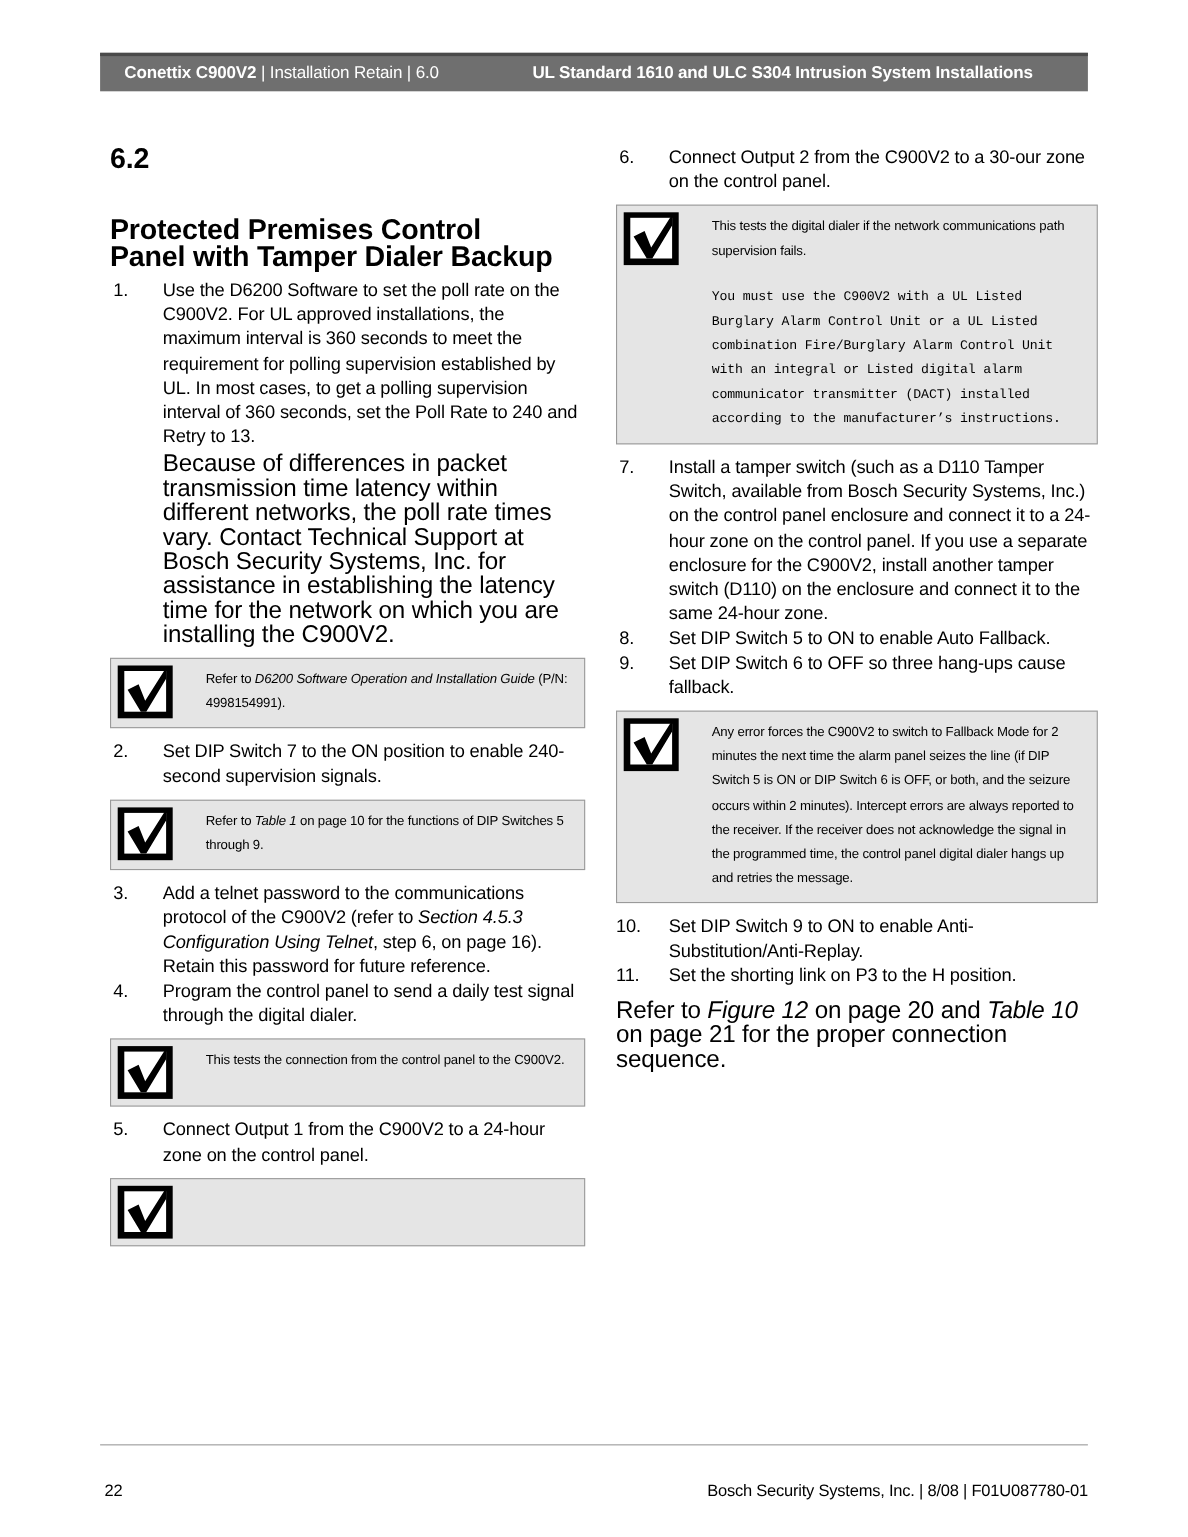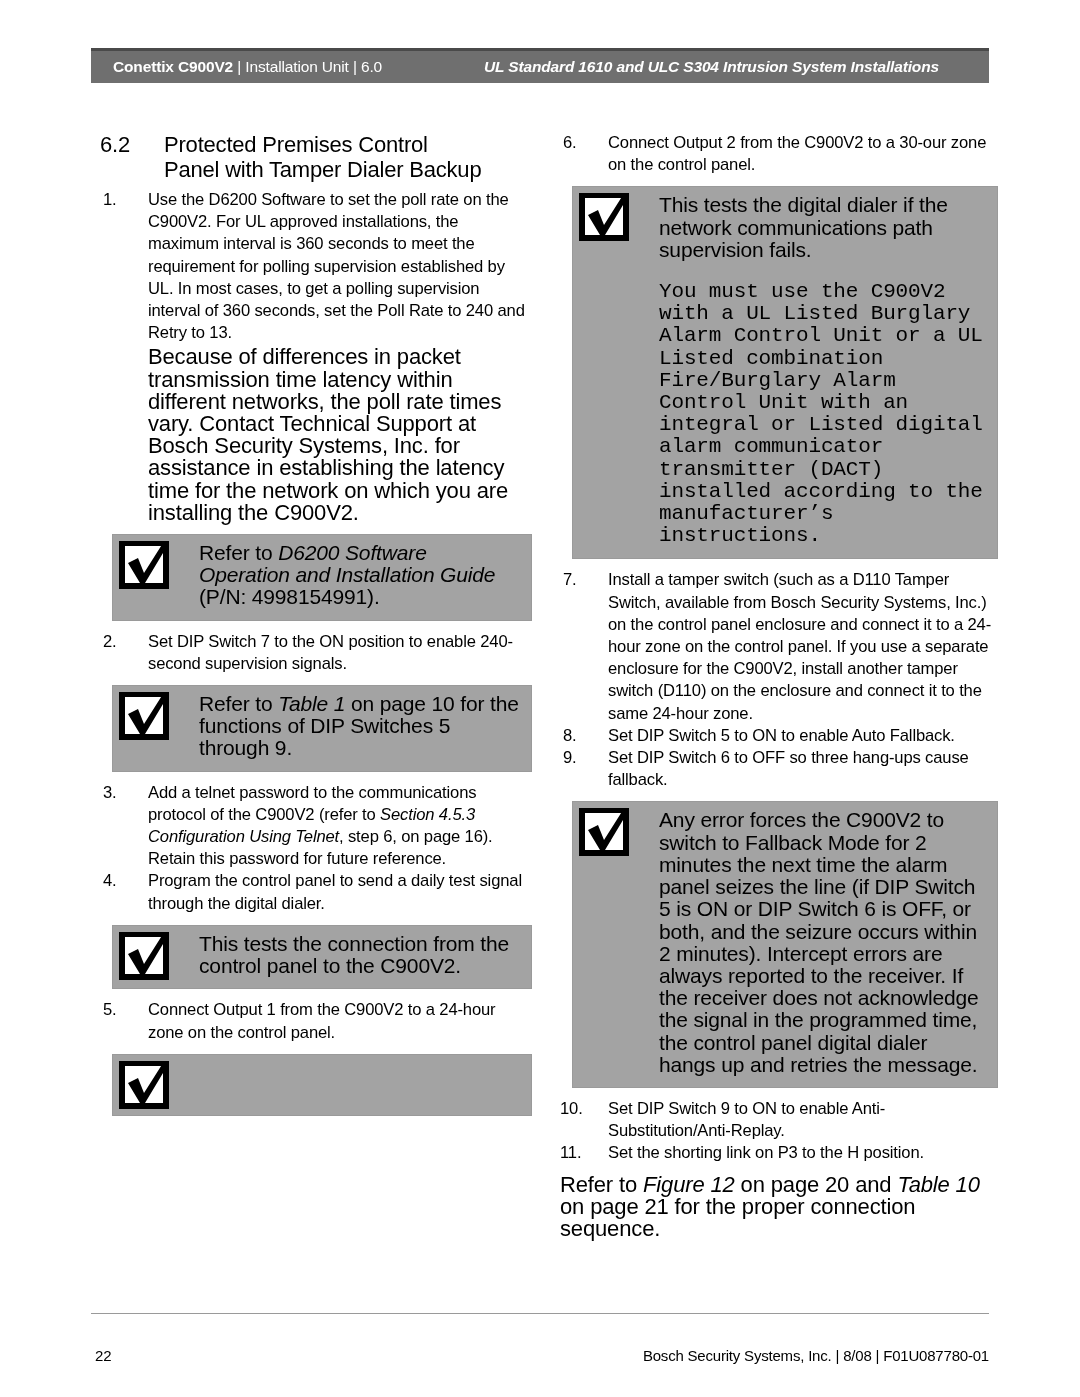--- a/index.html
+++ b/index.html
@@ -40,40 +40,40 @@
     padding-left: 22px;
     white-space: nowrap;
   }
   .header-left .strong { font-weight: bold; margin-top: 32px; }
   .header-sep { font-weight: normal; }
   .header-right {
     position: absolute;
     left: 393px;
     white-space: nowrap;
     font-weight: bold;
-    font-style: italic;
   }
 
   
   .col {
     position: absolute;
     top: 132px;
     width: 432px;
   }
   .col-left  { left: 100px; }
   .col-right { left: 560px; width: 438px; }
 
   
   .sect-heading {
     display: flex;
-    font-weight: normal;
-    font-size: 22px;
+    font-weight: bold;
+    font-size: 26px;
     line-height: 25px;
     margin: 0 0 7px 0;
     letter-spacing: -0.2px;
+    flex-direction: column;
   }
   .sect-num { width: 64px; flex: 0 0 64px; }
   .sect-title { flex: 1; }
 
   
   .step {
     display: flex;
     font-size: 16.6px;
     line-height: 22.2px;
     margin-bottom: 0px;
@@ -96,26 +96,26 @@
     letter-spacing: -0.15px;
   }
   .para.flush {
     margin-left: 0;
     margin-top: 9px;
   }
 
   
   .note {
     position: relative;
-    background: #a3a3a3;
+    background: #e5e5e5;
     border: 1px solid #9a9a9a;
-    margin: 10px 0 10px 12px;
+    margin: 10px 0 10px 0;
     padding: 7px 10px 11px 86px;
     min-height: 62px;
-    font-size: 21px;
+    font-size: 12px;
     line-height: 22.2px;
     letter-spacing: -0.15px;
   }
   .note-text { display: block; }
   .note-text + .note-text { margin-top: 20px; font-family: Liberation Mono, monospace; }
 
   .note-icon {
     position: absolute;
     left: 5px;
     top: 5px;
@@ -167,21 +167,21 @@
     <path d="M10 23 L20 18 L26 33 L45 3 L45 13 L27 43 L22 43 Z" fill="#000000"></path>
   </symbol>
 </svg>
 
 <div class="page">
 
   <div class="header-bar">
     <div class="header-left">
       <span class="strong">Conettix C900V2</span>
       <span class="header-sep">|</span>
-      <span>Installation Unit</span>
+      <span>Installation Retain</span>
       <span class="header-sep">|</span>
       <span>6.0</span>
     </div>
     <div class="header-right">UL Standard 1610 and ULC S304 Intrusion System Installations</div>
   </div>
 
   <div class="col col-left">
 
     <div class="sect-heading">
       <div class="sect-num">6.2</div>

